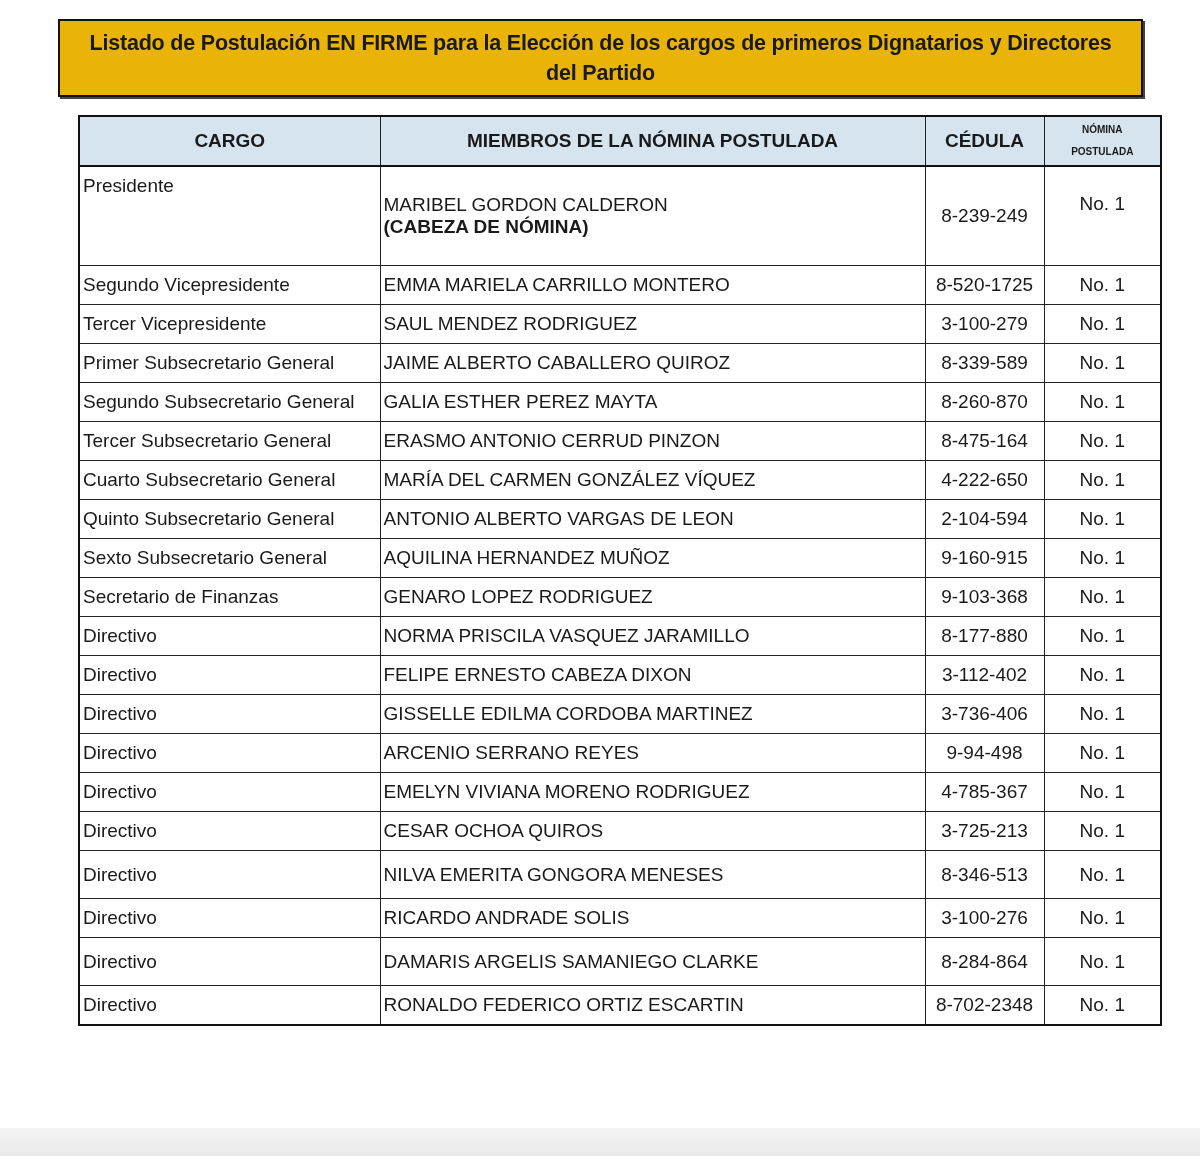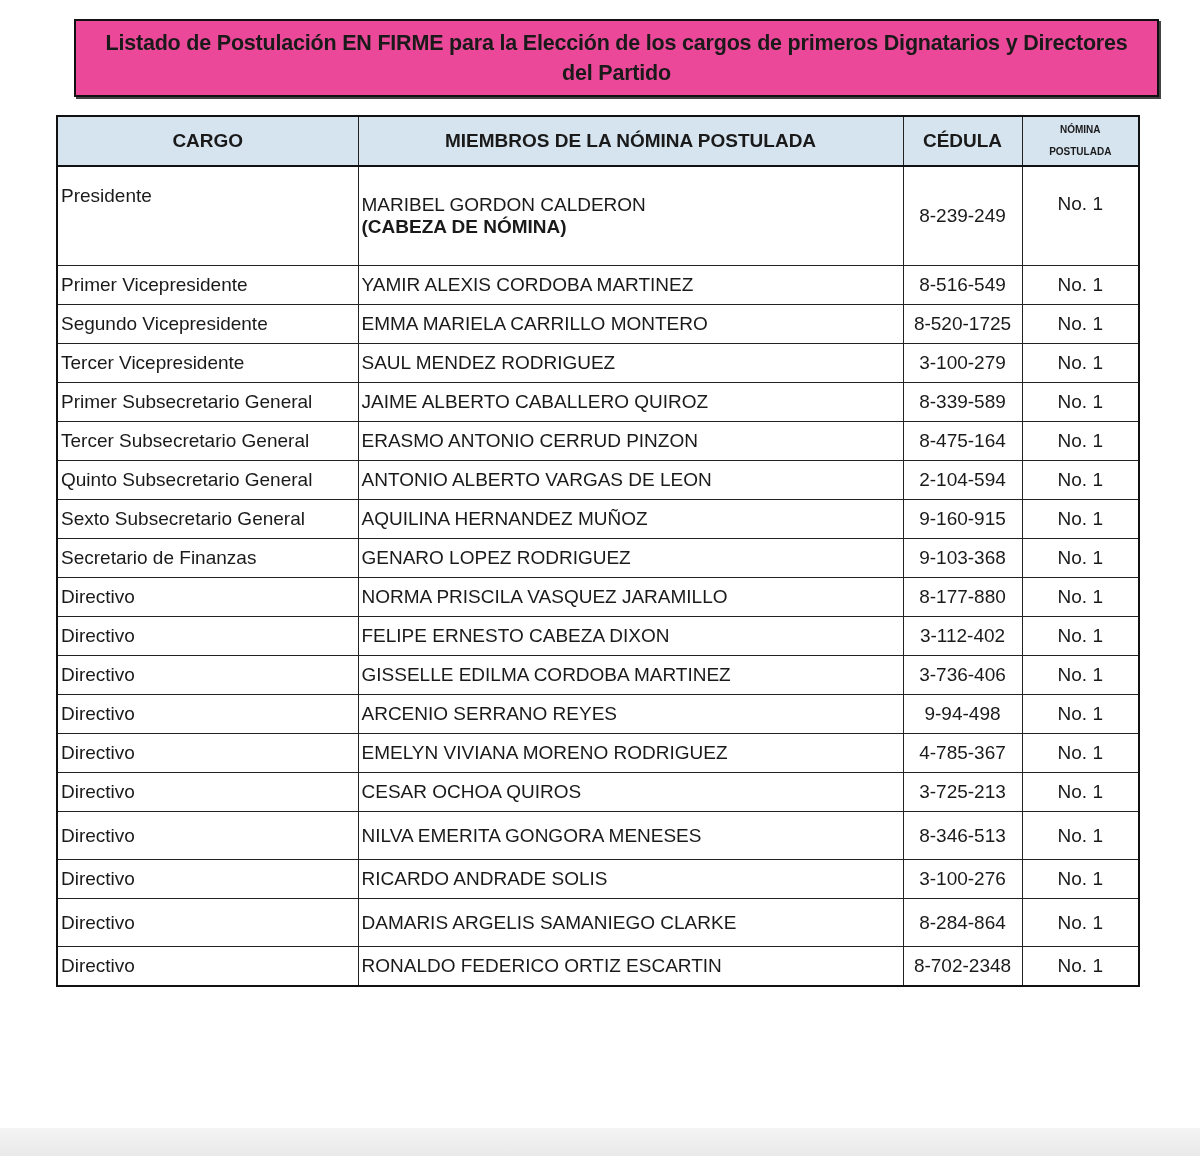--- a/index.html
+++ b/index.html
@@ -7,28 +7,28 @@
     width: 1200px; height: 1156px; position: relative; overflow: hidden;
     background: #ffffff;
     font-family: "Liberation Sans", "DejaVu Sans", sans-serif;
     color: #1a1a1a;
   }
   .bottom-fade {
     position: absolute; left: 0; right: 0; top: 1128px; height: 28px;
     background: linear-gradient(#f4f4f4, #e9e9e9);
   }
   .title-box {
-    position: absolute; left: 74px; top: 19px; width: 1081px; height: 74px;
+    position: absolute; left: 58px; top: 19px; width: 1081px; height: 74px;
     border: 2px solid #111; box-shadow: 2px 2px 0 #444;
     display: flex; flex-direction: column; align-items: center; justify-content: center;
     text-align: center; font-weight: bold; font-size: 21.5px; line-height: 30px;
-    letter-spacing: -0.2px; background: #ec4899;
+    letter-spacing: -0.2px; background: #eab308;
   }
   table.listing {
-    position: absolute; left: 56px; top: 115px;
+    position: absolute; left: 78px; top: 115px;
     border-collapse: collapse; table-layout: fixed;
     border: 2.5px solid #111;
     font-size: 19px;
   }
   table.listing col.c1 { width: 301px; }
   table.listing col.c2 { width: 545px; }
   table.listing col.c3 { width: 119px; }
   table.listing col.c4 { width: 117px; }
   table.listing th, table.listing td {
     border: 1.6px solid #222; padding: 0 3px; vertical-align: middle;
@@ -39,21 +39,21 @@
     text-align: center; border-bottom: 2.5px solid #111;
   }
   table.listing thead th.small { font-size: 10px; line-height: 22px; }
   td.cargo { text-align: left; }
   td.miembro { text-align: left; margin-top: 44px; }
   td.cedula { vertical-align: bottom; padding-bottom: 1px; text-align: center; }
   td.nomina { vertical-align: top; padding-top: 8px; text-align: center; }
   tr.r-normal td { height: 38px; }
   tr.r-tall td { height: 47px; }
   tr.r-first td { height: 72px; }
-  tr.r-first td.cargo, tr.r-first td.nomina { vertical-align: top; padding-top: 18px; }
+  tr.r-first td.cargo, tr.r-first td.nomina { vertical-align: top; padding-top: 8px; }
   tr.r-first td.nomina { padding-top: 26px; }
   .cabeza { font-weight: bold; display: block; }
   .miembro-name { display: block; }
 </style>
 </head>
 <body>
 
 <div class="title-box">
   <span>Listado de Postulación EN FIRME para la Elección de los cargos de primeros Dignatarios y Directores</span>
   <span>del Partido</span>
@@ -81,50 +81,56 @@
     <tr class="r-first">
       <td class="cargo">Presidente</td>
       <td class="miembro">
         <span class="miembro-name">MARIBEL  GORDON CALDERON</span>
         <span class="cabeza">(CABEZA DE NÓMINA)</span>
       </td>
       <td class="cedula">8-239-249</td>
       <td class="nomina">No. 1</td>
     </tr>
     <tr class="r-normal">
-      <td class="cargo">Primer Vicepresidente</td>
-      <td class="miembro">YAMIR ALEXIS CORDOBA MARTINEZ</td>
-      <td class="cedula">8-516-549</td>
-      <td class="nomina">No. 1</td>
-    </tr>
-    <tr class="r-normal">
       <td class="cargo">Segundo Vicepresidente</td>
       <td class="miembro">EMMA MARIELA CARRILLO MONTERO</td>
       <td class="cedula">8-520-1725</td>
       <td class="nomina">No. 1</td>
     </tr>
     <tr class="r-normal">
       <td class="cargo">Tercer Vicepresidente</td>
       <td class="miembro">SAUL  MENDEZ RODRIGUEZ</td>
       <td class="cedula">3-100-279</td>
       <td class="nomina">No. 1</td>
     </tr>
     <tr class="r-normal">
       <td class="cargo">Primer Subsecretario General</td>
       <td class="miembro">JAIME ALBERTO CABALLERO QUIROZ</td>
       <td class="cedula">8-339-589</td>
       <td class="nomina">No. 1</td>
     </tr>
     <tr class="r-normal">
+      <td class="cargo">Segundo Subsecretario General</td>
+      <td class="miembro">GALIA ESTHER PEREZ MAYTA</td>
+      <td class="cedula">8-260-870</td>
+      <td class="nomina">No. 1</td>
+    </tr>
+    <tr class="r-normal">
       <td class="cargo">Tercer Subsecretario General</td>
       <td class="miembro">ERASMO ANTONIO CERRUD PINZON</td>
       <td class="cedula">8-475-164</td>
       <td class="nomina">No. 1</td>
     </tr>
     <tr class="r-normal">
+      <td class="cargo">Cuarto Subsecretario General</td>
+      <td class="miembro">MARÍA DEL CARMEN GONZÁLEZ VÍQUEZ</td>
+      <td class="cedula">4-222-650</td>
+      <td class="nomina">No. 1</td>
+    </tr>
+    <tr class="r-normal">
       <td class="cargo">Quinto Subsecretario General</td>
       <td class="miembro">ANTONIO ALBERTO VARGAS DE LEON</td>
       <td class="cedula">2-104-594</td>
       <td class="nomina">No. 1</td>
     </tr>
     <tr class="r-normal">
       <td class="cargo">Sexto Subsecretario General</td>
       <td class="miembro">AQUILINA  HERNANDEZ MUÑOZ</td>
       <td class="cedula">9-160-915</td>
       <td class="nomina">No. 1</td>

